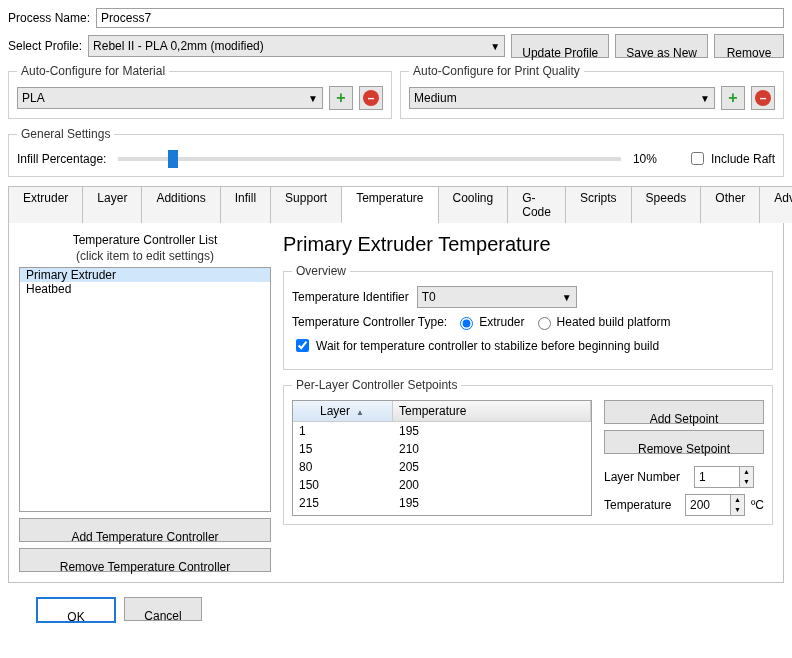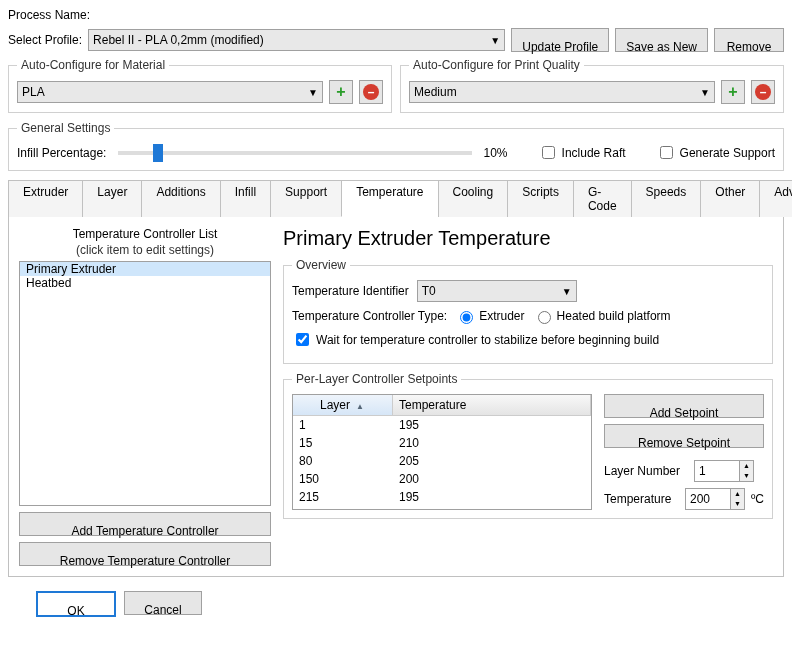--- a/index.html
+++ b/index.html
@@ -57,20 +57,21 @@
 .footer { display:flex; justify-content:space-between; margin-top:14px; }
 .footer .right { display:flex; gap:8px; }
 .ok-btn { border:2px solid #1e78d6; background:#fff; width:80px;margin-left:28px; }
 .sort-caret { font-size:8px; color:#567; margin-left:6px; }
 </style>
 </head>
 <body>
 
 <div class="row">
   <span class="label">Process Name:</span>
+  <input type="text" class="full" value="Process7" style="">
 </div>
 
 <div class="row">
   <span class="label">Select Profile:</span>
   <div class="dropdown full">
     <span>Rebel II - PLA 0,2mm (modified)</span>
     <span class="caret">▼</span>
   </div>
   <button class="btn">Update Profile</button>
   <button class="btn">Save as New</button>
@@ -113,37 +114,33 @@
 <fieldset>
   <legend>General Settings</legend>
   <div class="slider-row">
     <span class="label">Infill Percentage:</span>
     <input type="range" min="0" max="100" value="10" style="">
     <span>10%</span>
     <label class="checkbox" style="margin-left:20px">
       <input type="checkbox" style=""> 
         <span>Include Raft</span>
     </label>
-    <label class="checkbox" style="margin-left:20px">
-      <input type="checkbox" style=""> 
-        <span>Generate Support</span>
-    </label>
   </div>
 </fieldset>
 
 <div class="tabs" id="tabs">
     <div class="tab">Extruder</div>
     <div class="tab">Layer</div>
     <div class="tab">Additions</div>
     <div class="tab">Infill</div>
     <div class="tab">Support</div>
     <div class="tab active">Temperature</div>
     <div class="tab">Cooling</div>
+    <div class="tab">G-Code</div>
     <div class="tab">Scripts</div>
-    <div class="tab">G-Code</div>
     <div class="tab">Speeds</div>
     <div class="tab">Other</div>
     <div class="tab">Advanced</div>
   </div>
 
 <div class="tab-content">
 
   <div class="left-pane">
     <div class="list-title">Temperature Controller List</div>
     <div class="list-sub">(click item to edit settings)</div>

